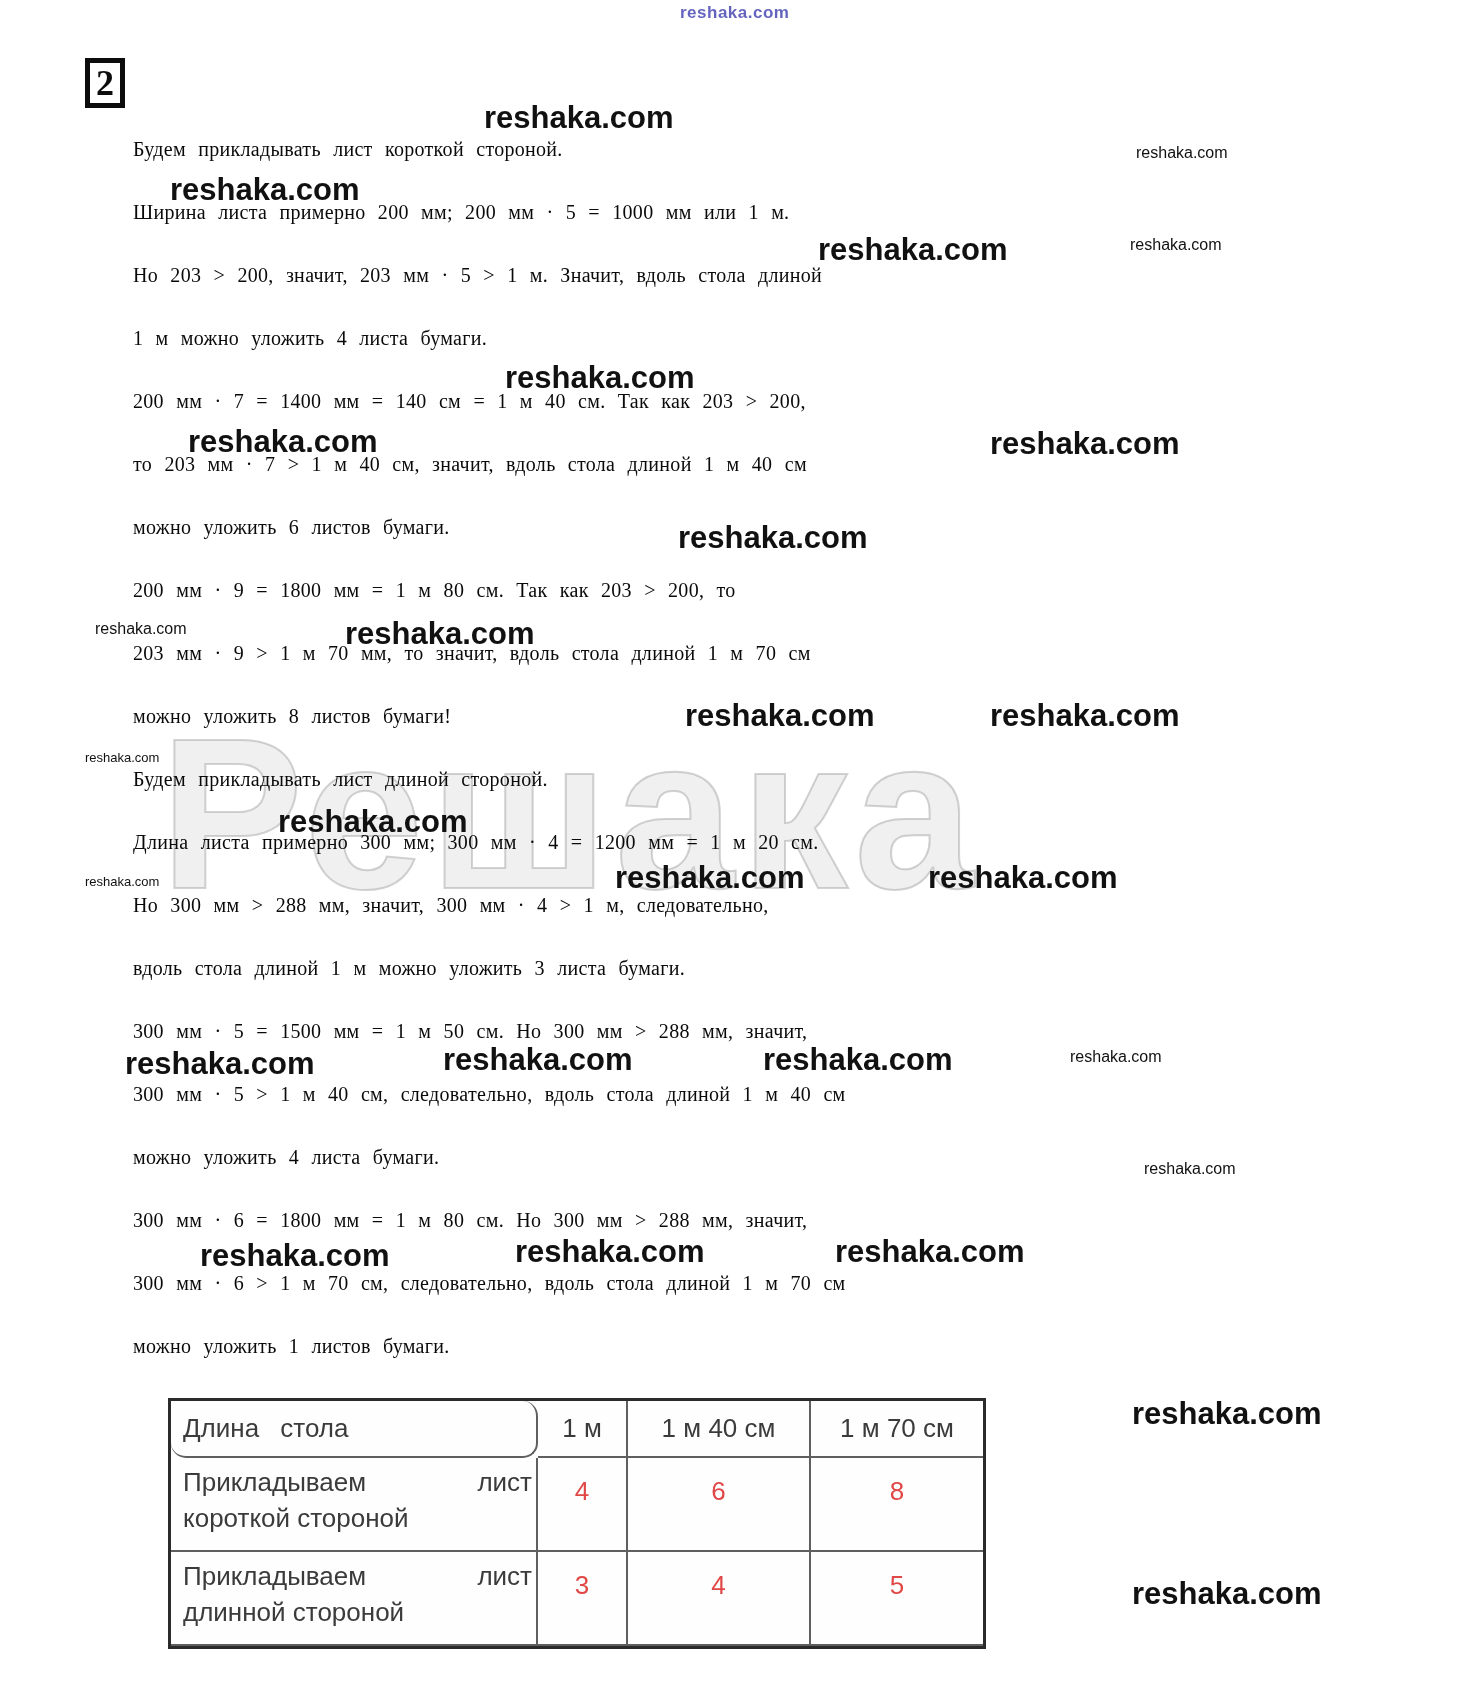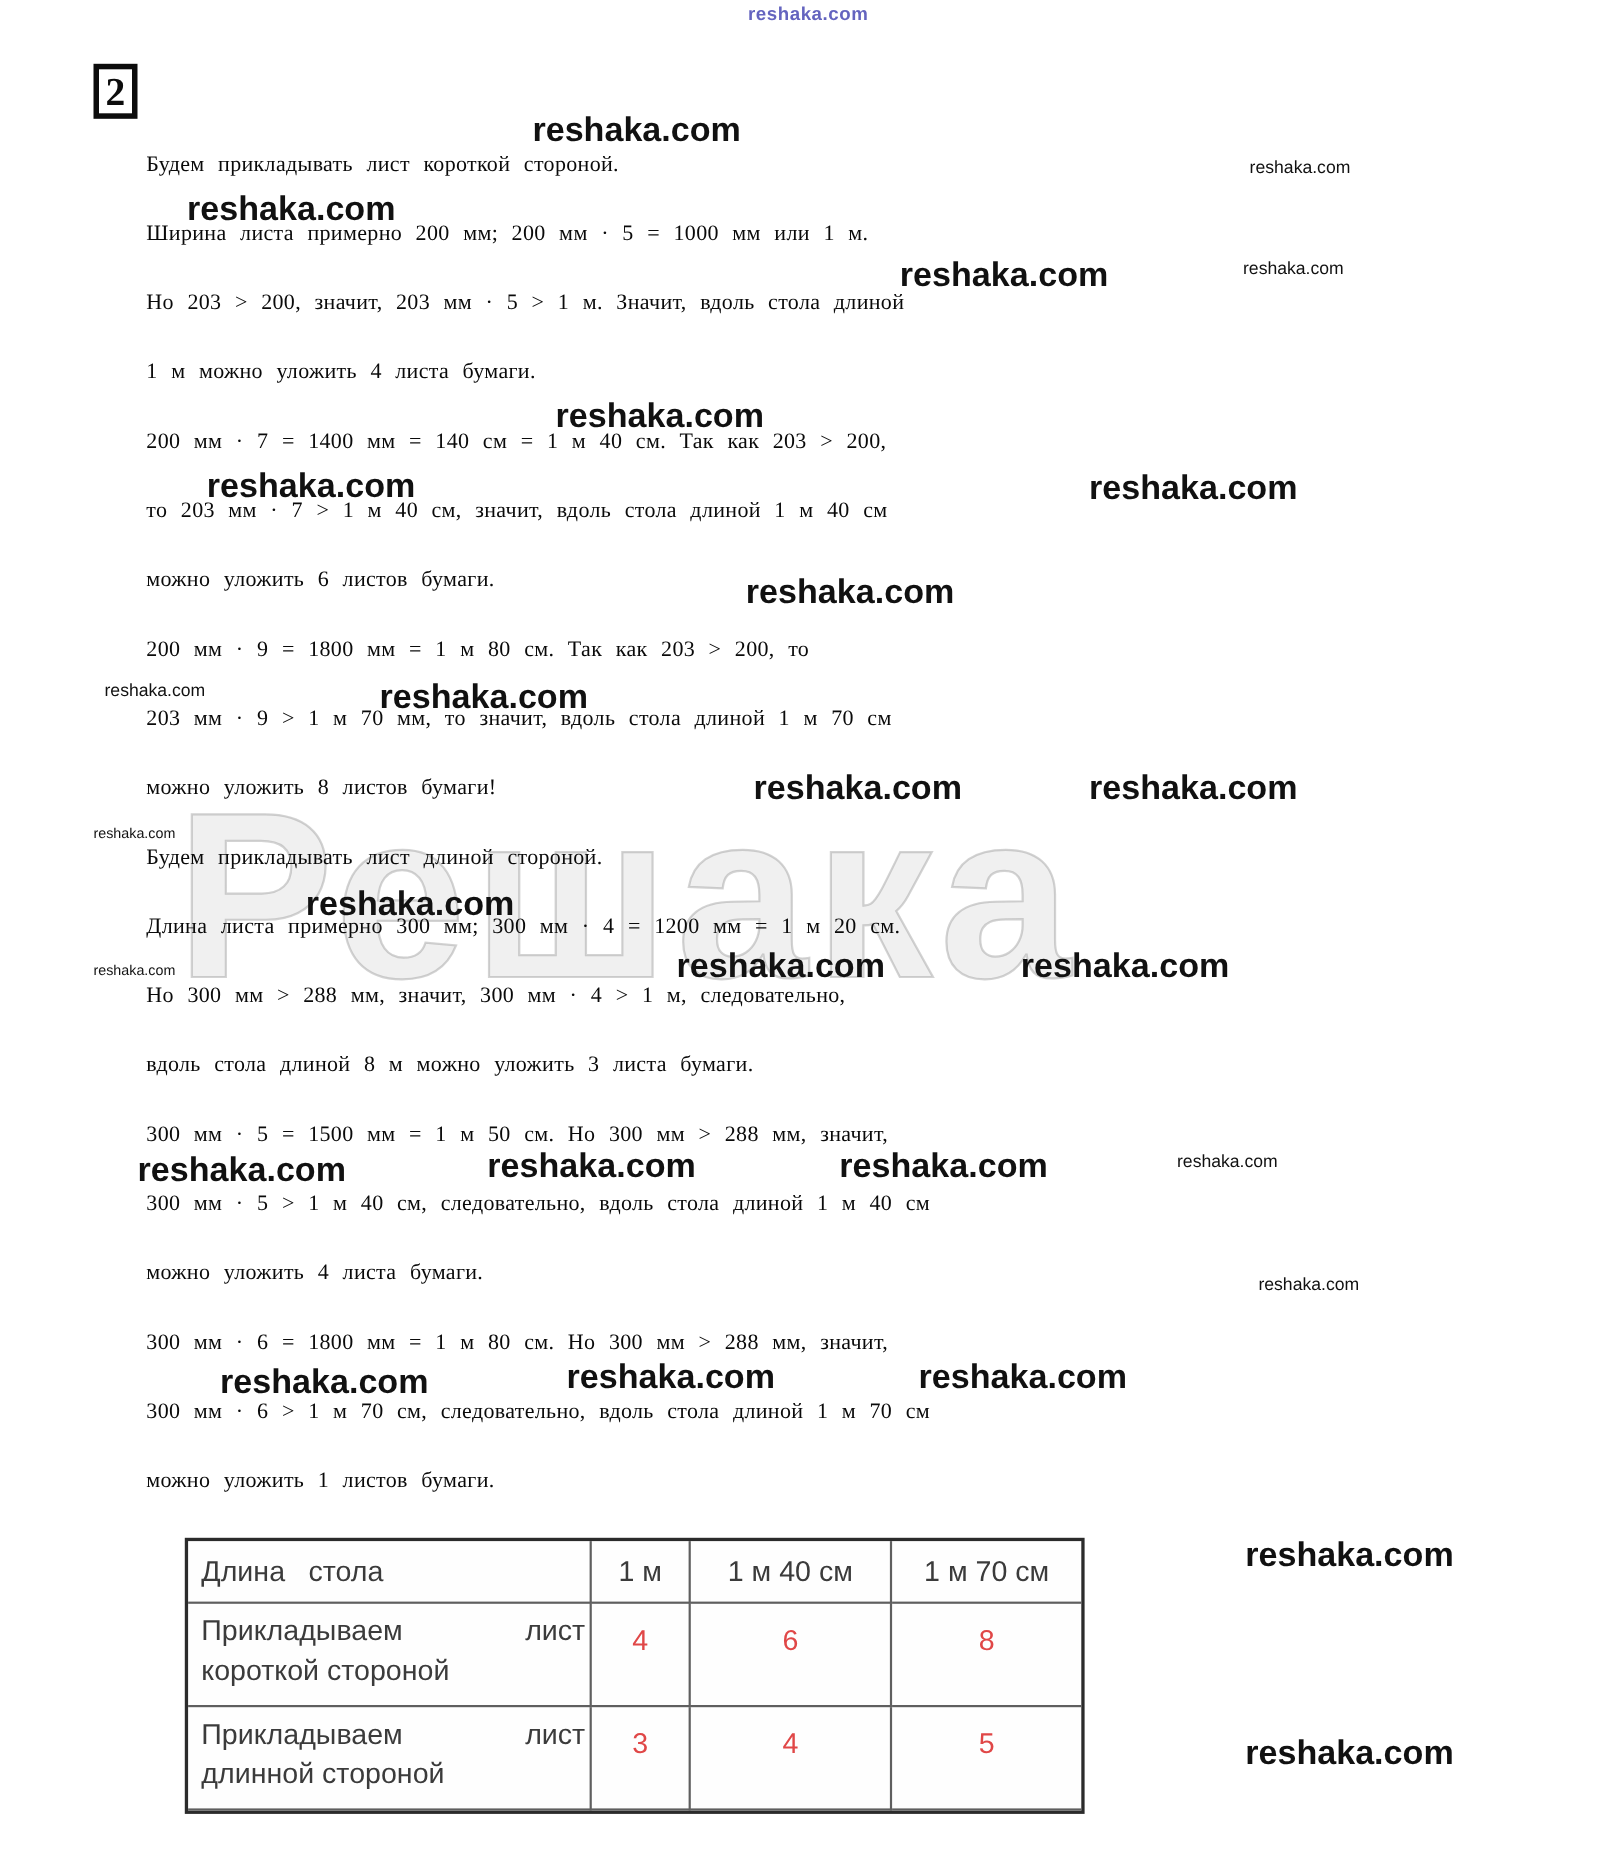--- a/index.html
+++ b/index.html
@@ -46,21 +46,21 @@
   
   .res-table{position:absolute;left:168px;top:1398px;width:812px;
              display:grid;grid-template-columns:367px 90px 183px 172px;
              grid-template-rows:57px 94px 94px;
              border:3px solid #2b2b2b;box-sizing:content-box;
              font-family:"Liberation Sans",sans-serif;color:#3b3b3b;background:#fefefe;}
   .res-table .td{border-right:2px solid #5f5f5f;border-bottom:2px solid #5f5f5f;
                  box-sizing:border-box;font-size:26px;}
   .res-table .td:nth-child(4n){border-right:none;}
   .td-label{padding:6px 4px 4px 12px;text-align:justify;line-height:36px;}
-  .td-head-label{display:flex;align-items:center;padding:0 12px;word-spacing:14px;}
+  .td-head-label{display:flex;align-items:center;padding:0 12px;word-spacing:14px;border-radius:15px;}
   .td-center{display:flex;align-items:center;justify-content:center;}
   .td-val{display:flex;justify-content:center;align-items:flex-start;padding-top:18px;
           color:#e04747;font-size:28px;}
 </style>
 </head>
 <body>
 
 <div class="page">
 
   <div class="num-box">
@@ -76,21 +76,21 @@
     <div class="ln">1 м можно уложить 4 листа бумаги.</div>
     <div class="ln">200 мм · 7 = 1400 мм = 140 см = 1 м 40 см. Так как 203 &gt; 200,</div>
     <div class="ln">то 203 мм · 7 &gt; 1 м 40 см, значит, вдоль стола длиной 1 м 40 см</div>
     <div class="ln">можно уложить 6 листов бумаги.</div>
     <div class="ln">200 мм · 9 = 1800 мм = 1 м 80 см. Так как 203 &gt; 200, то</div>
     <div class="ln">203 мм · 9 &gt; 1 м 70 мм, то значит, вдоль стола длиной 1 м 70 см</div>
     <div class="ln">можно уложить 8 листов бумаги!</div>
     <div class="ln">Будем прикладывать лист длиной стороной.</div>
     <div class="ln">Длина листа примерно 300 мм; 300 мм · 4 = 1200 мм = 1 м 20 см.</div>
     <div class="ln">Но 300 мм &gt; 288 мм, значит, 300 мм · 4 &gt; 1 м, следовательно,</div>
-    <div class="ln">вдоль стола длиной 8 м можно уложить 3 листа бумаги.</div>
+    <div class="ln">вдоль стола длиной 1 м можно уложить 3 листа бумаги.</div>
     <div class="ln">300 мм · 5 = 1500 мм = 1 м 50 см. Но 300 мм &gt; 288 мм, значит,</div>
     <div class="ln">300 мм · 5 &gt; 1 м 40 см, следовательно, вдоль стола длиной 1 м 40 см</div>
     <div class="ln">можно уложить 4 листа бумаги.</div>
     <div class="ln">300 мм · 6 = 1800 мм = 1 м 80 см. Но 300 мм &gt; 288 мм, значит,</div>
     <div class="ln">300 мм · 6 &gt; 1 м 70 см, следовательно, вдоль стола длиной 1 м 70 см</div>
     <div class="ln">можно уложить 1 листов бумаги.</div>
   </div>
 
   <span class="wm wm-blue p1">reshaka.com</span>
   <span class="wm wm-big p2">reshaka.com</span>

